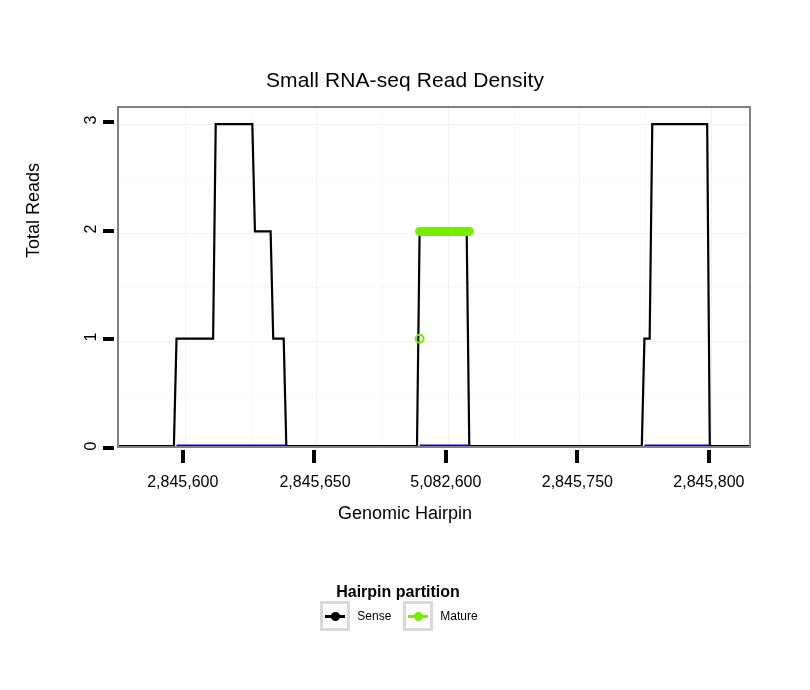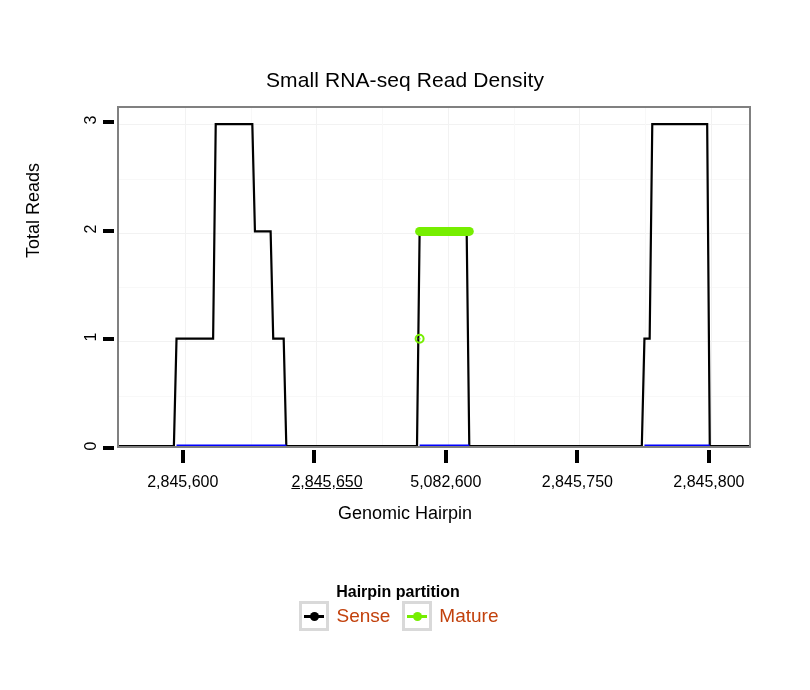--- a/index.html
+++ b/index.html
@@ -175,22 +175,22 @@
     position: absolute;
     left: 50%;
     top: 50%;
     width: 9px;
     height: 9px;
     margin-left: -4.5px;
     margin-top: -4.5px;
     border-radius: 50%;
   }
   .legend-label {
-    font-size: 19px;
-    color: #c2410c;
+    font-size: 12px;
+    color: #000000;
   }
 </style>
 </head>
 <body>
 
 <div id="figure">
 
   <div id="chart-title">Small RNA-seq Read Density</div>
 
   <div id="yaxis-title">Total Reads</div>
@@ -254,20 +254,20 @@
     <div class="ytick-label" style="top: 437px;"><span>0</span></div>
     <div class="ytick-mark" style="top: 337.429px;"></div>
     <div class="ytick-label" style="top: 328.429px;"><span>1</span></div>
     <div class="ytick-mark" style="top: 228.857px;"></div>
     <div class="ytick-label" style="top: 219.857px;"><span>2</span></div>
     <div class="ytick-mark" style="top: 120.286px;"></div>
     <div class="ytick-label" style="top: 111.286px;"><span>3</span></div>
     <div class="xtick-mark" style="left: 180.768px;"></div>
     <div class="xtick-label" style="left: 112.768px;">2,845,600</div>
     <div class="xtick-mark" style="left: 312.303px;"></div>
-    <div class="xtick-label" style="left: 257px; text-decoration: underline;">2,845,650</div>
+    <div class="xtick-label" style="left: 245px;">2,845,650</div>
     <div class="xtick-mark" style="left: 443.838px;"></div>
     <div class="xtick-label" style="left: 375.838px;">5,082,600</div>
     <div class="xtick-mark" style="left: 575.373px;"></div>
     <div class="xtick-label" style="left: 507.373px;">2,845,750</div>
     <div class="xtick-mark" style="left: 706.909px;"></div>
     <div class="xtick-label" style="left: 638.909px;">2,845,800</div>
   </div>
 
 </body></html>

